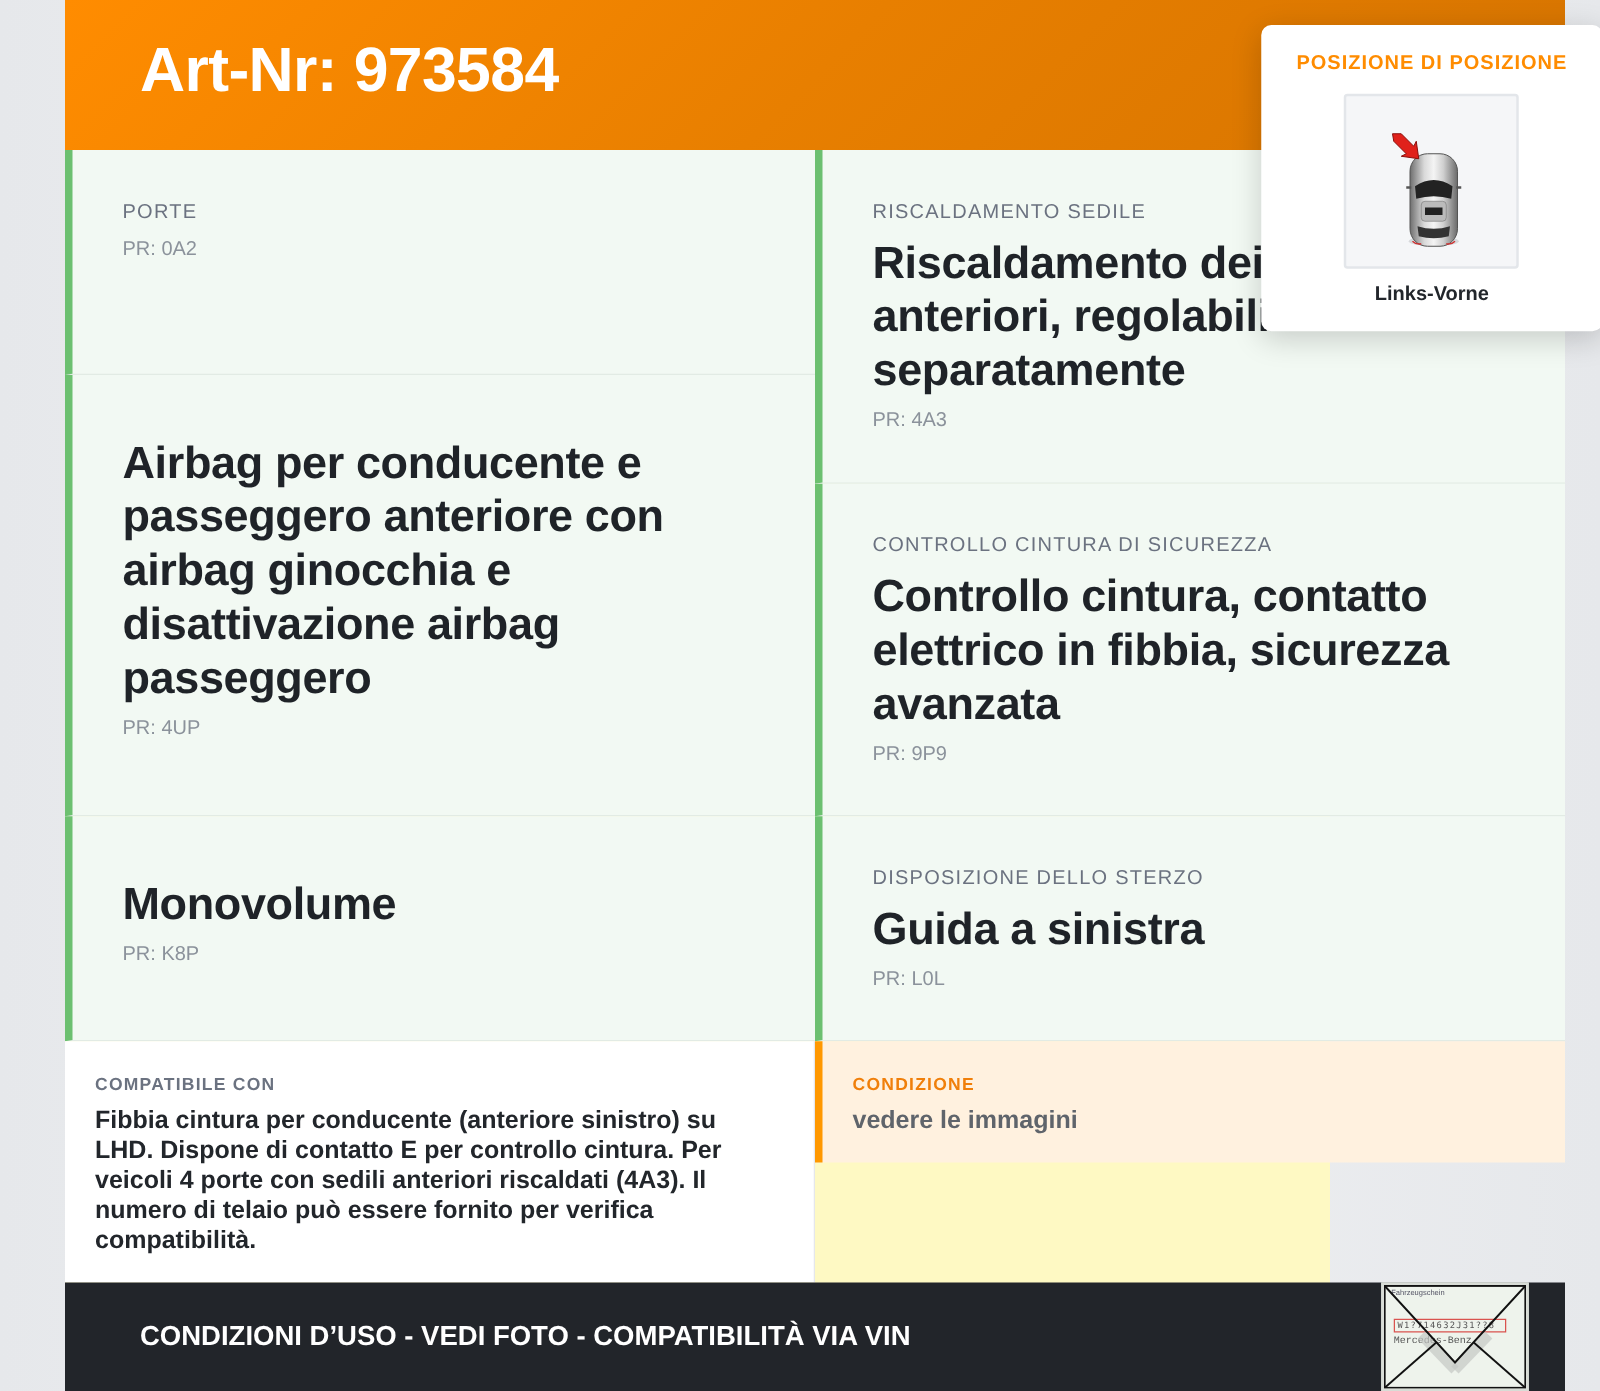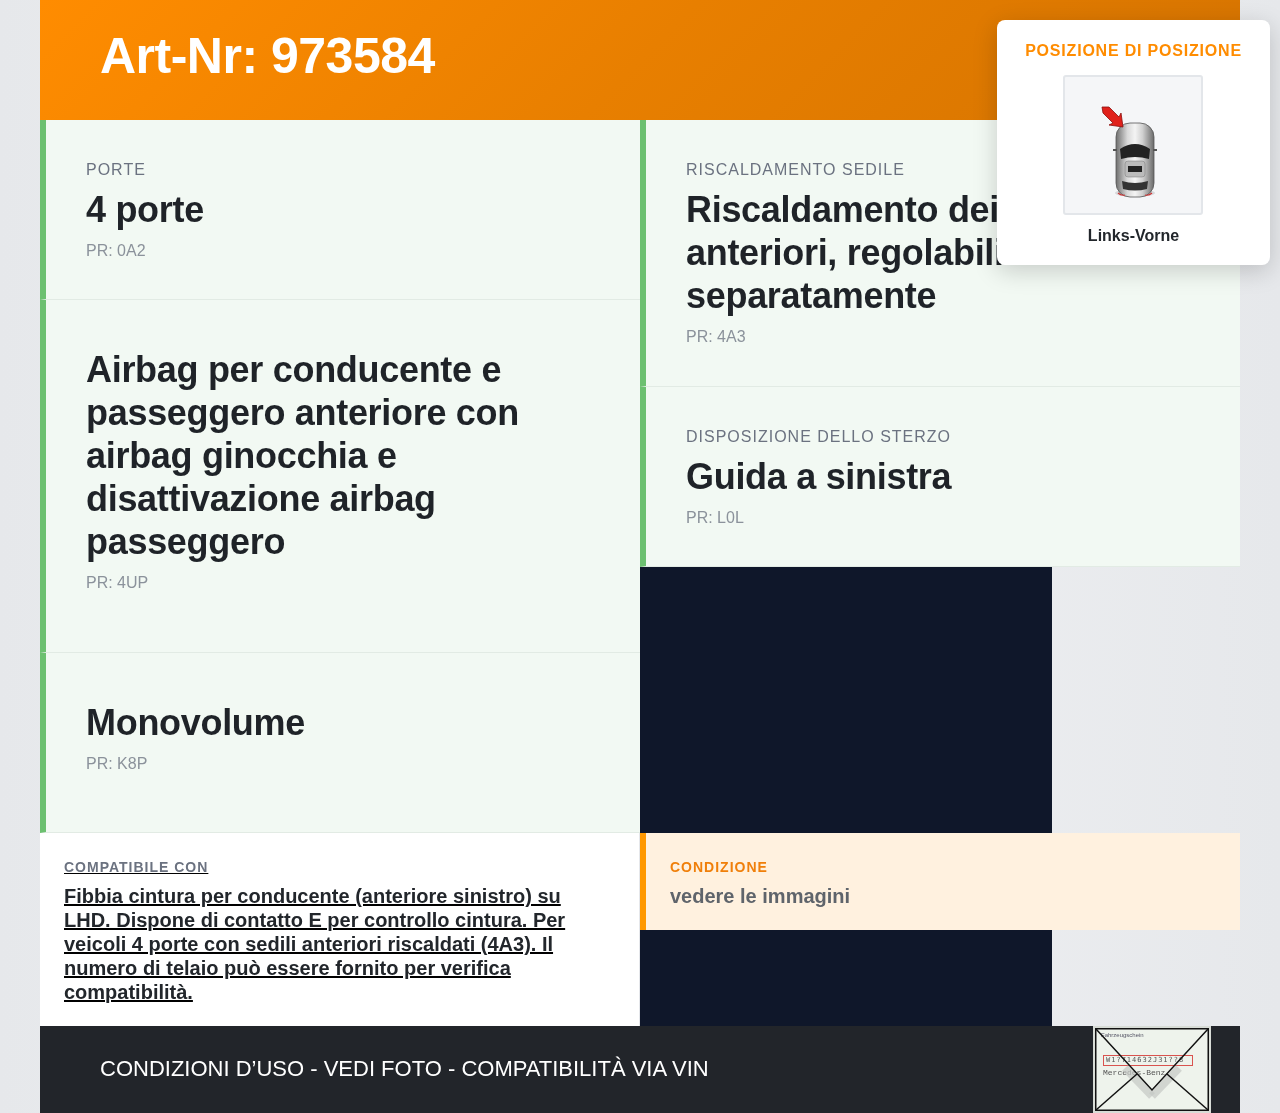--- a/index.html
+++ b/index.html
@@ -3,22 +3,22 @@
   <meta charset="utf-8">
   <style>
     * { box-sizing: border-box; margin: 0; padding: 0; }
     html, body { width: 1280px; height: 1113px; overflow: hidden; }
     body {
       font-family: "Liberation Sans", "DejaVu Sans", sans-serif;
       background: linear-gradient(90deg, #e6e8eb 0%, #f1f2f4 50%, #e6e8eb 100%);
       position: relative;
     }
     .page {
-      position: absolute; left: 40px; top: 0; width: 1012px; height: 1113px;
-      background: #0f172a;
+      position: absolute; left: 52px; top: 0; width: 1012px; height: 1113px;
+      background: #fef9c3;
     }
     .header {
       position: absolute; left: 0; top: 0; width: 1200px; height: 120px;
       background: linear-gradient(135deg, #ff8c00 0%, #e87f00 50%, #d67400 100%);
     }
     .header h1 {
       position: absolute; left: 60px; top: 28px;
       font-size: 50px; font-weight: 700; color: #ffffff; letter-spacing: -0.5px;
       line-height: 56px;
     }
@@ -48,21 +48,20 @@
     .c-airbag { height: 353px; }
     .c-body { height: 180px; }
     .c-seat { height: 267px; }
     .c-belt { height: 266px; }
     .c-steer { height: 180px; }
 
     .compat {
       position: absolute; left: 0; top: 833px; width: 600px; height: 193px;
       background: #ffffff; border-right: 1px solid #e5e7eb;
       padding: 25px 24px 0 24px;
-      text-decoration: underline;
     }
     .compat .label {
       font-size: 14px; font-weight: 700; color: #6b7280; letter-spacing: 1px; line-height: 18px;
     }
     .compat .text {
       font-size: 20px; font-weight: 700; color: #22262b; line-height: 24px; margin-top: 8px;
       width: 520px;
     }
     .cond {
       position: absolute; left: 600px; top: 833px; width: 600px; height: 97px;
@@ -74,21 +73,21 @@
     }
     .cond .text {
       font-size: 20px; font-weight: 700; color: #5f646b; line-height: 24px; margin-top: 8px;
     }
     .footer {
       position: absolute; left: 0; top: 1026px; width: 1200px; height: 87px;
       background: #22252a;
     }
     .footer .text {
       position: absolute; left: 60px; top: 30px;
-      font-size: 22px; font-weight: 400; color: #ffffff; line-height: 26px;
+      font-size: 22px; font-weight: 700; color: #ffffff; line-height: 26px;
     }
     .vin-thumb {
       position: absolute; left: 1053px; top: 0; width: 118px; height: 87px;
       background: #eef3ec; border: 2px solid #d8dcd6; overflow: hidden;
     }
     .vin-thumb .doc-title { position: absolute; left: 6px; top: 4px; font-size: 6px; color: #556; }
     .vin-thumb .vin-box {
       position: absolute; left: 8px; top: 27px; width: 90px; height: 11px;
       border: 1px solid #d9534f; font-family: "DejaVu Sans Mono", monospace; font-size: 7px;
       color: #555; line-height: 9px; padding-left: 2px; letter-spacing: 1px;
@@ -124,37 +123,41 @@
 <div class="page">
 
   <div class="header">
     <h1>Art-Nr: 973584</h1>
   </div>
 
   <div class="grid">
     <div class="col left">
       <div class="cell c-porte">
         <div class="label">PORTE</div>
-        <div class="value">4 porte</div>
         <div class="pr">PR: 0A2</div>
       </div>
       <div class="cell c-airbag">
         <div class="value">Airbag per conducente e passeggero anteriore con airbag ginocchia e disattivazione airbag passeggero</div>
         <div class="pr">PR: 4UP</div>
       </div>
       <div class="cell c-body">
         <div class="value">Monovolume</div>
         <div class="pr">PR: K8P</div>
       </div>
     </div>
     <div class="col right">
       <div class="cell c-seat">
         <div class="label">RISCALDAMENTO SEDILE</div>
         <div class="value">Riscaldamento dei sedili anteriori, regolabili separatamente</div>
         <div class="pr">PR: 4A3</div>
+      </div>
+      <div class="cell c-belt">
+        <div class="label">CONTROLLO CINTURA DI SICUREZZA</div>
+        <div class="value">Controllo cintura, contatto elettrico in fibbia, sicurezza avanzata</div>
+        <div class="pr">PR: 9P9</div>
       </div>
       <div class="cell c-steer">
         <div class="label">DISPOSIZIONE DELLO STERZO</div>
         <div class="value">Guida a sinistra</div>
         <div class="pr">PR: L0L</div>
       </div>
     </div>
   </div>
 
   <div class="compat">

